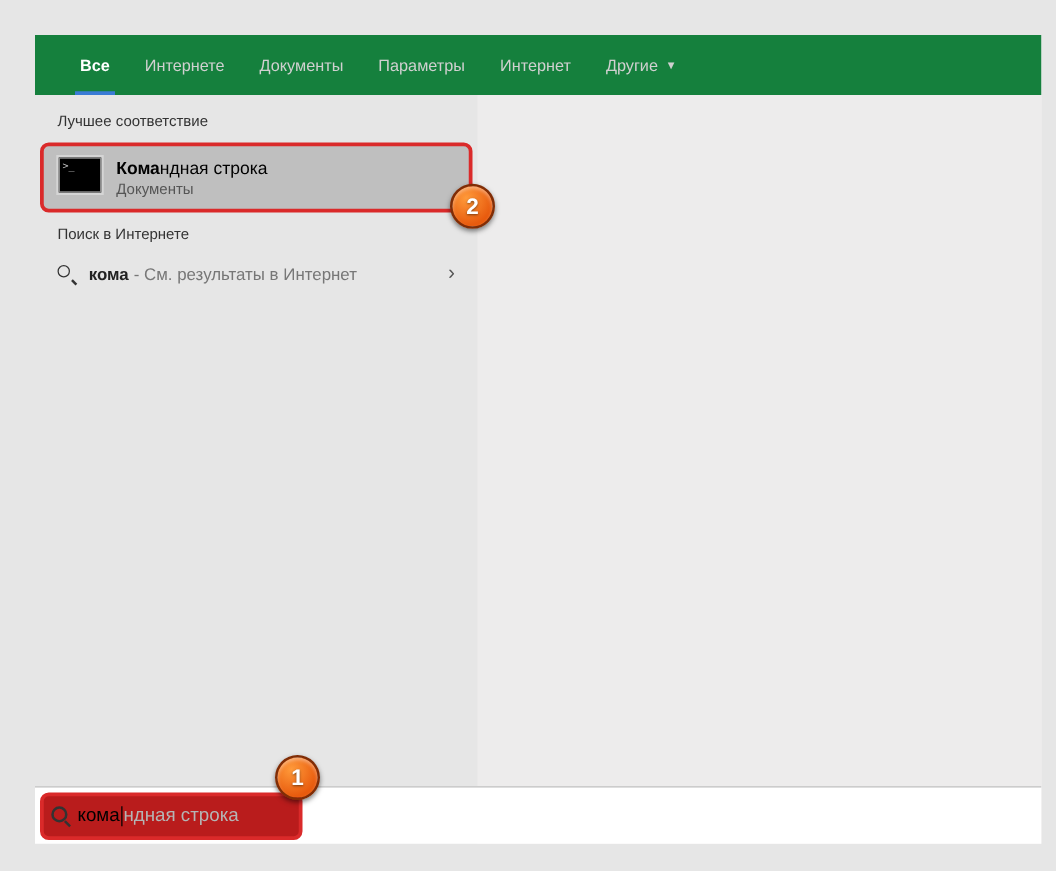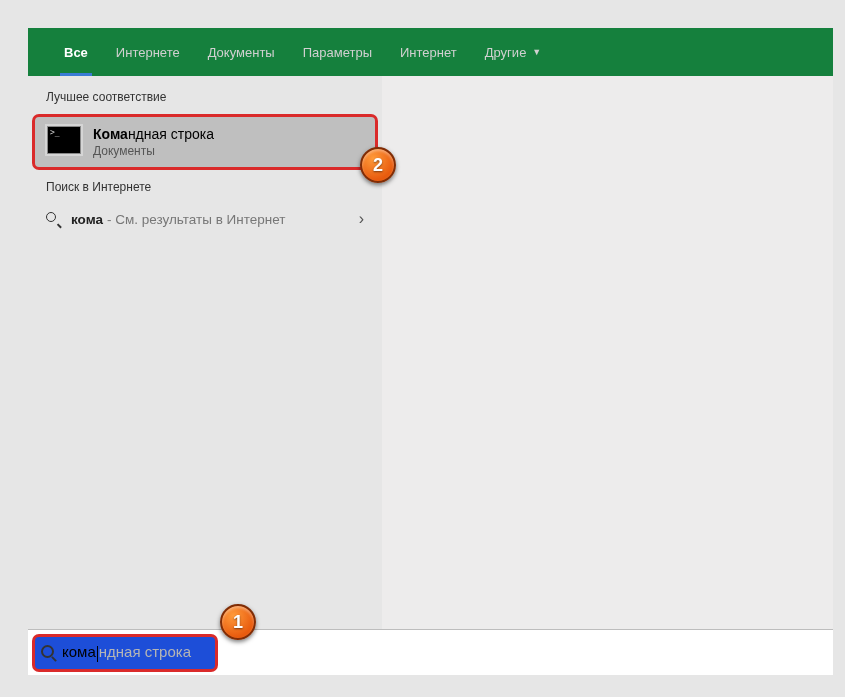--- a/index.html
+++ b/index.html
@@ -191,26 +191,26 @@
       background: #fff;
       border-top: 1px solid #bdbdbd;
       display: flex;
       align-items: center;
     }
     .search-box {
       margin: 4px 0 4px 4px;
       border: 3px solid #da2a2a;
       border-radius: 7px;
       height: 38px;
-      width: 186px;
+      width: 210px;
       display: flex;
       align-items: center;
       padding: 0 6px;
       gap: 6px;
-      background: #1d4ed8;
+      background: #b91c1c;
     }
     .search-box .typed {
       font-size: 15px;
       color: #000;
       position: relative;
     }
     .search-box .caret {
       display: inline-block;
       width: 1px;
       height: 16px;

